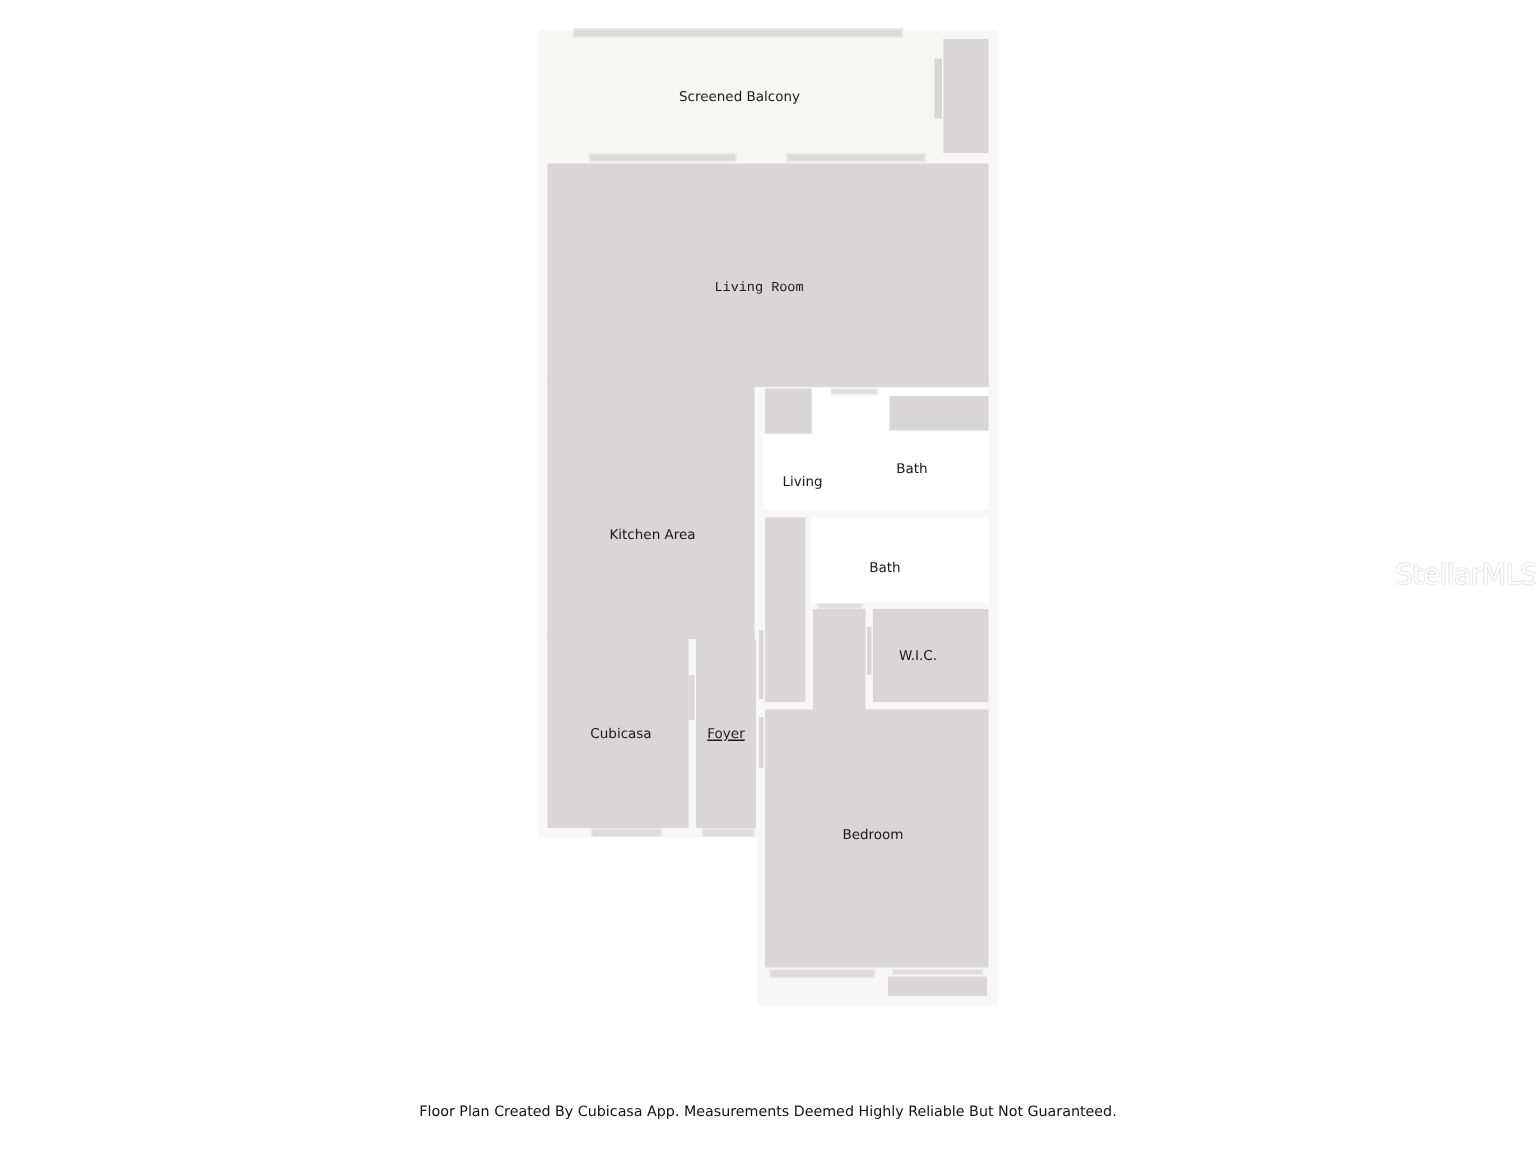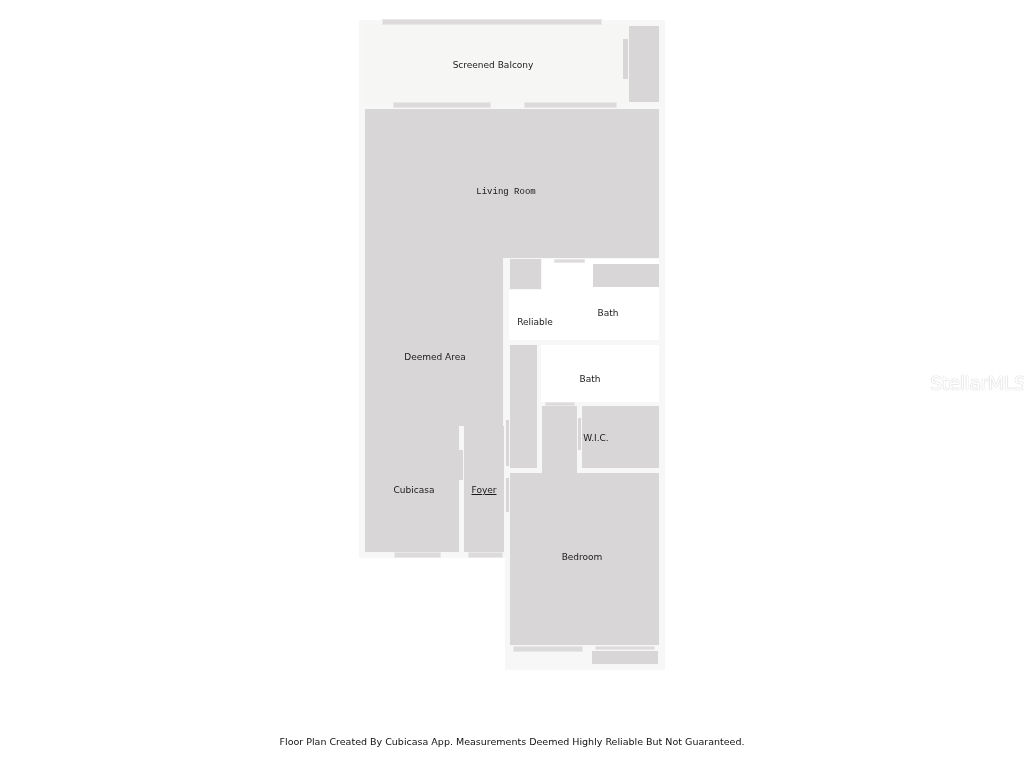--- a/index.html
+++ b/index.html
@@ -69,24 +69,24 @@
   <div class="win" style="left:545px;top:402px;width:30px;height:4px;"></div>
   <div class="room" style="left:582px;top:406px;width:77px;height:62px;"></div>
   <div class="fix" style="left:578px;top:418px;width:3px;height:32px;"></div>
   <div class="room" style="left:510px;top:473px;width:149px;height:172px;"></div>
   <div class="win" style="left:513px;top:646px;width:70px;height:6px;"></div>
   <div class="win" style="left:595px;top:646px;width:60px;height:4px;"></div>
   <div class="fix" style="left:592px;top:651px;width:66px;height:13px;"></div>
 
   <span class="label" style="left:493px;top:65px;">Screened Balcony</span>
   <span class="label" style="left:506px;top:192px;font-family:Liberation Mono, monospace;">Living Room</span>
-  <span class="label" style="left:435px;top:357px;">Deemed Area</span>
+  <span class="label" style="left:435px;top:357px;">Kitchen Area</span>
   <span class="label" style="left:414px;top:490px;">Cubicasa</span>
   <span class="label" style="left:484px;top:490px;text-decoration:underline;">Foyer</span>
-  <span class="label" style="left:535px;top:322px;">Reliable</span>
+  <span class="label" style="left:535px;top:322px;">Living</span>
   <span class="label" style="left:608px;top:313px;">Bath</span>
   <span class="label" style="left:590px;top:379px;">Bath</span>
-  <span class="label" style="left:596px;top:438px;">W.I.C.</span>
+  <span class="label" style="left:612px;top:438px;">W.I.C.</span>
   <span class="label" style="left:582px;top:557px;">Bedroom</span>
 </div>
 
 <div class="watermark">StellarMLS</div>
 <div class="footer">Floor Plan Created By Cubicasa App. Measurements Deemed Highly Reliable But Not Guaranteed.</div>
 
 </body></html>

